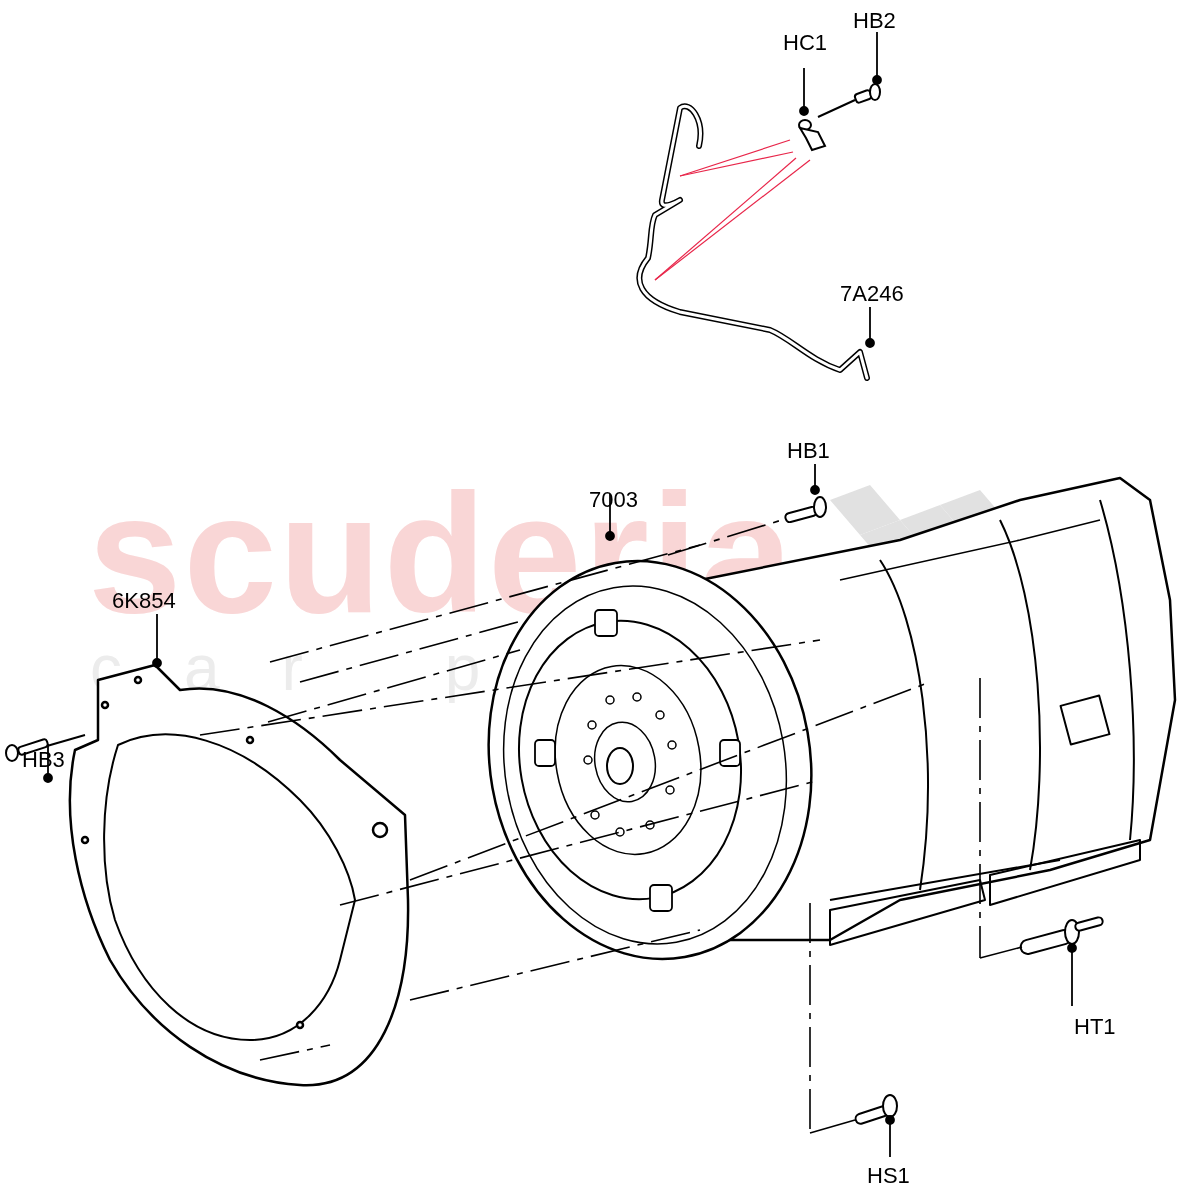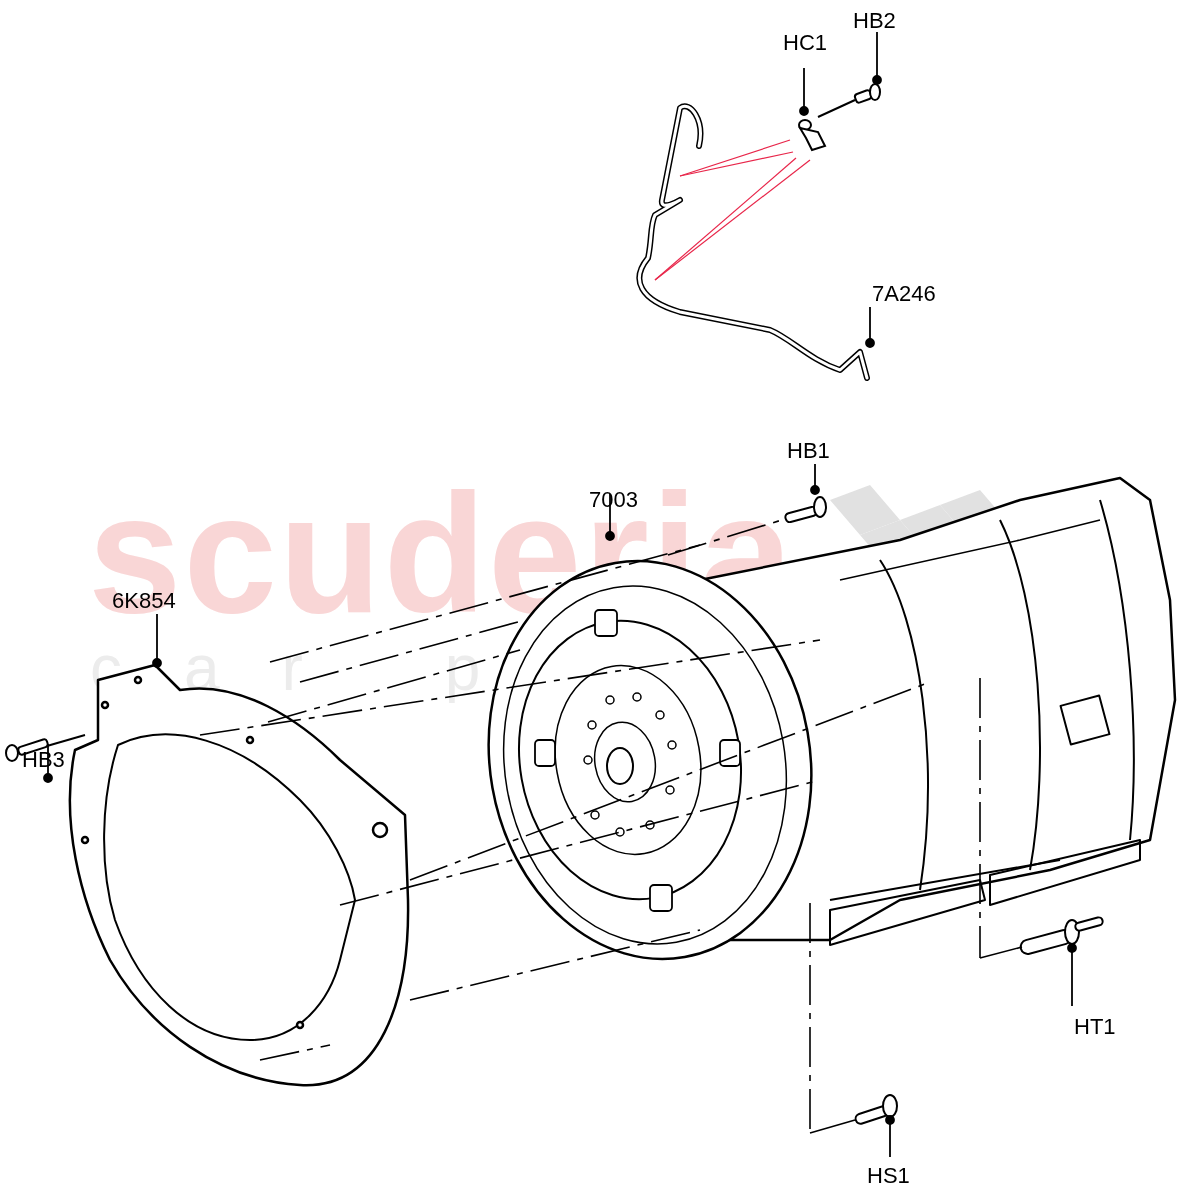--- a/index.html
+++ b/index.html
@@ -174,20 +174,20 @@
         <circle cx="48" cy="778" r="4"></circle>
       <line x1="1072" y1="948" x2="1072" y2="1006"></line>
         <circle cx="1072" cy="948" r="4"></circle>
       <line x1="890" y1="1120" x2="890" y2="1157"></line>
         <circle cx="890" cy="1120" r="4"></circle>
     </g>
   </svg>
 
   <div class="label" style="left:853px;top:10px;">HB2</div>
   <div class="label" style="left:783px;top:32px;">HC1</div>
-  <div class="label" style="left:872px;top:283px;">7A246</div>
+  <div class="label" style="left:840px;top:283px;">7A246</div>
   <div class="label" style="left:787px;top:440px;">HB1</div>
   <div class="label" style="left:589px;top:470px;margin-top:19px;">7003</div>
   <div class="label" style="left:112px;top:590px;">6K854</div>
   <div class="label" style="left:22px;top:749px;">HB3</div>
   <div class="label" style="left:1074px;top:1016px;">HT1</div>
   <div class="label" style="left:867px;top:1165px;text-align:right;">HS1</div>
 </div>
 
 </body></html>

